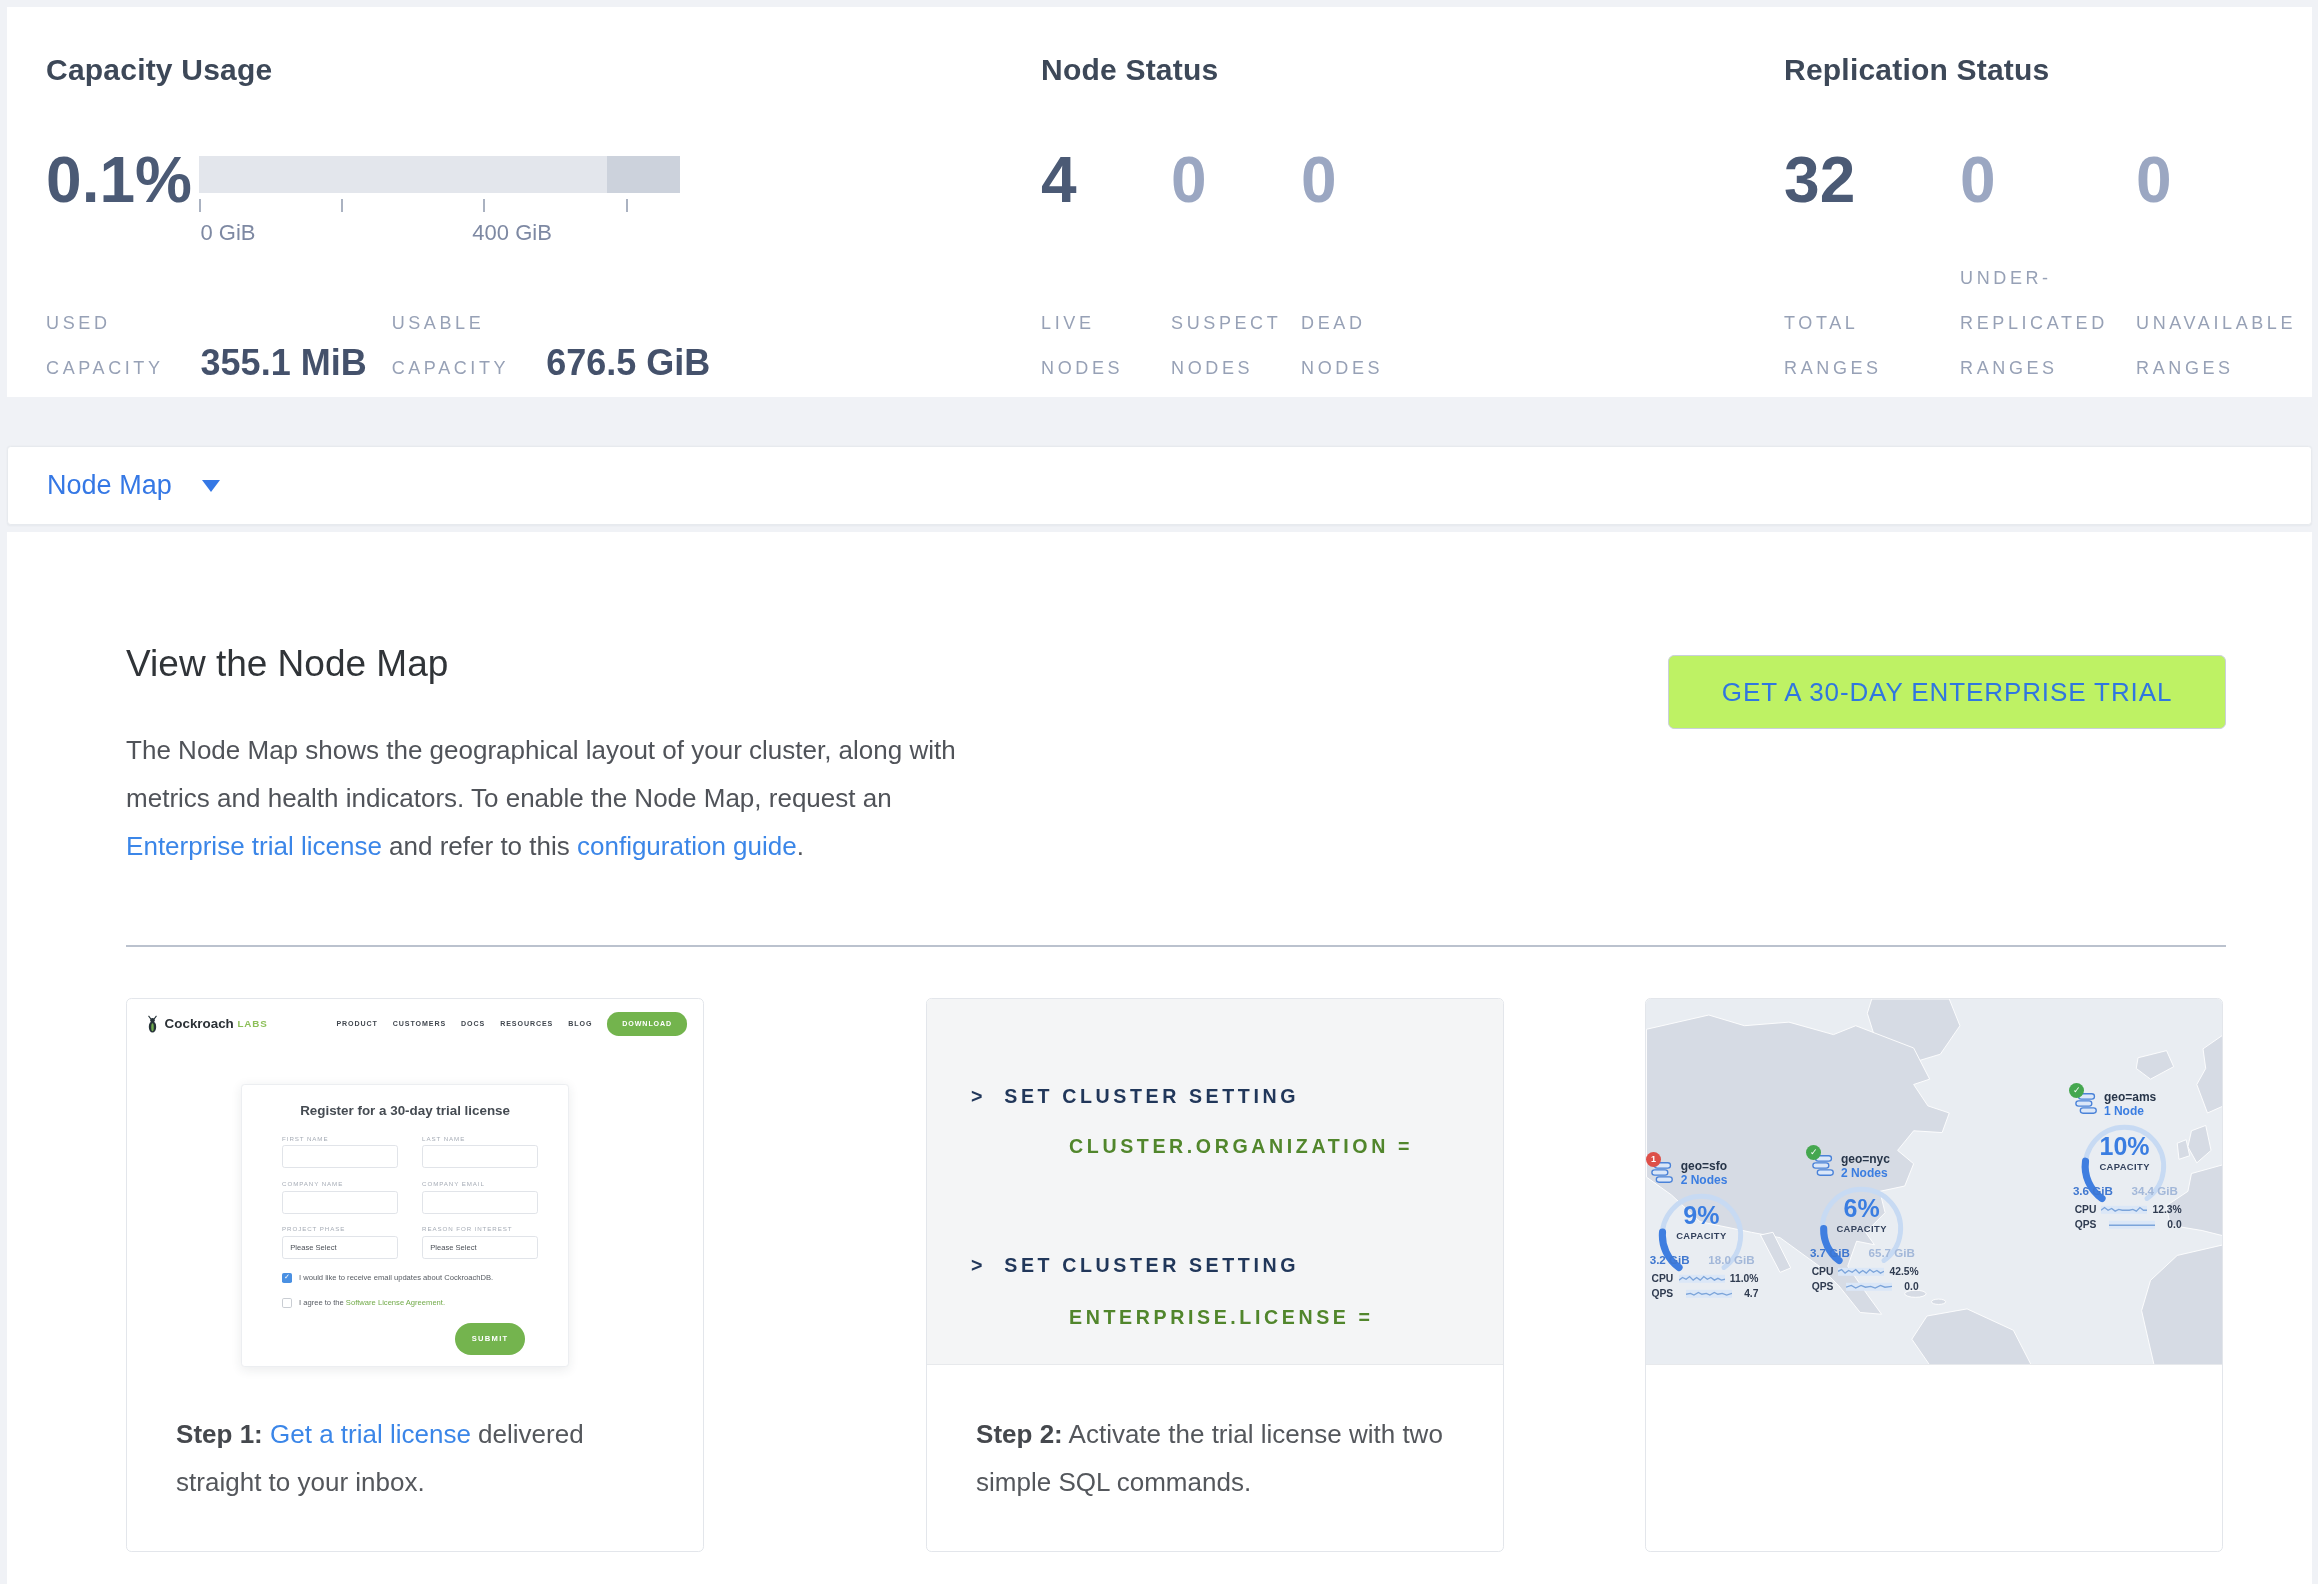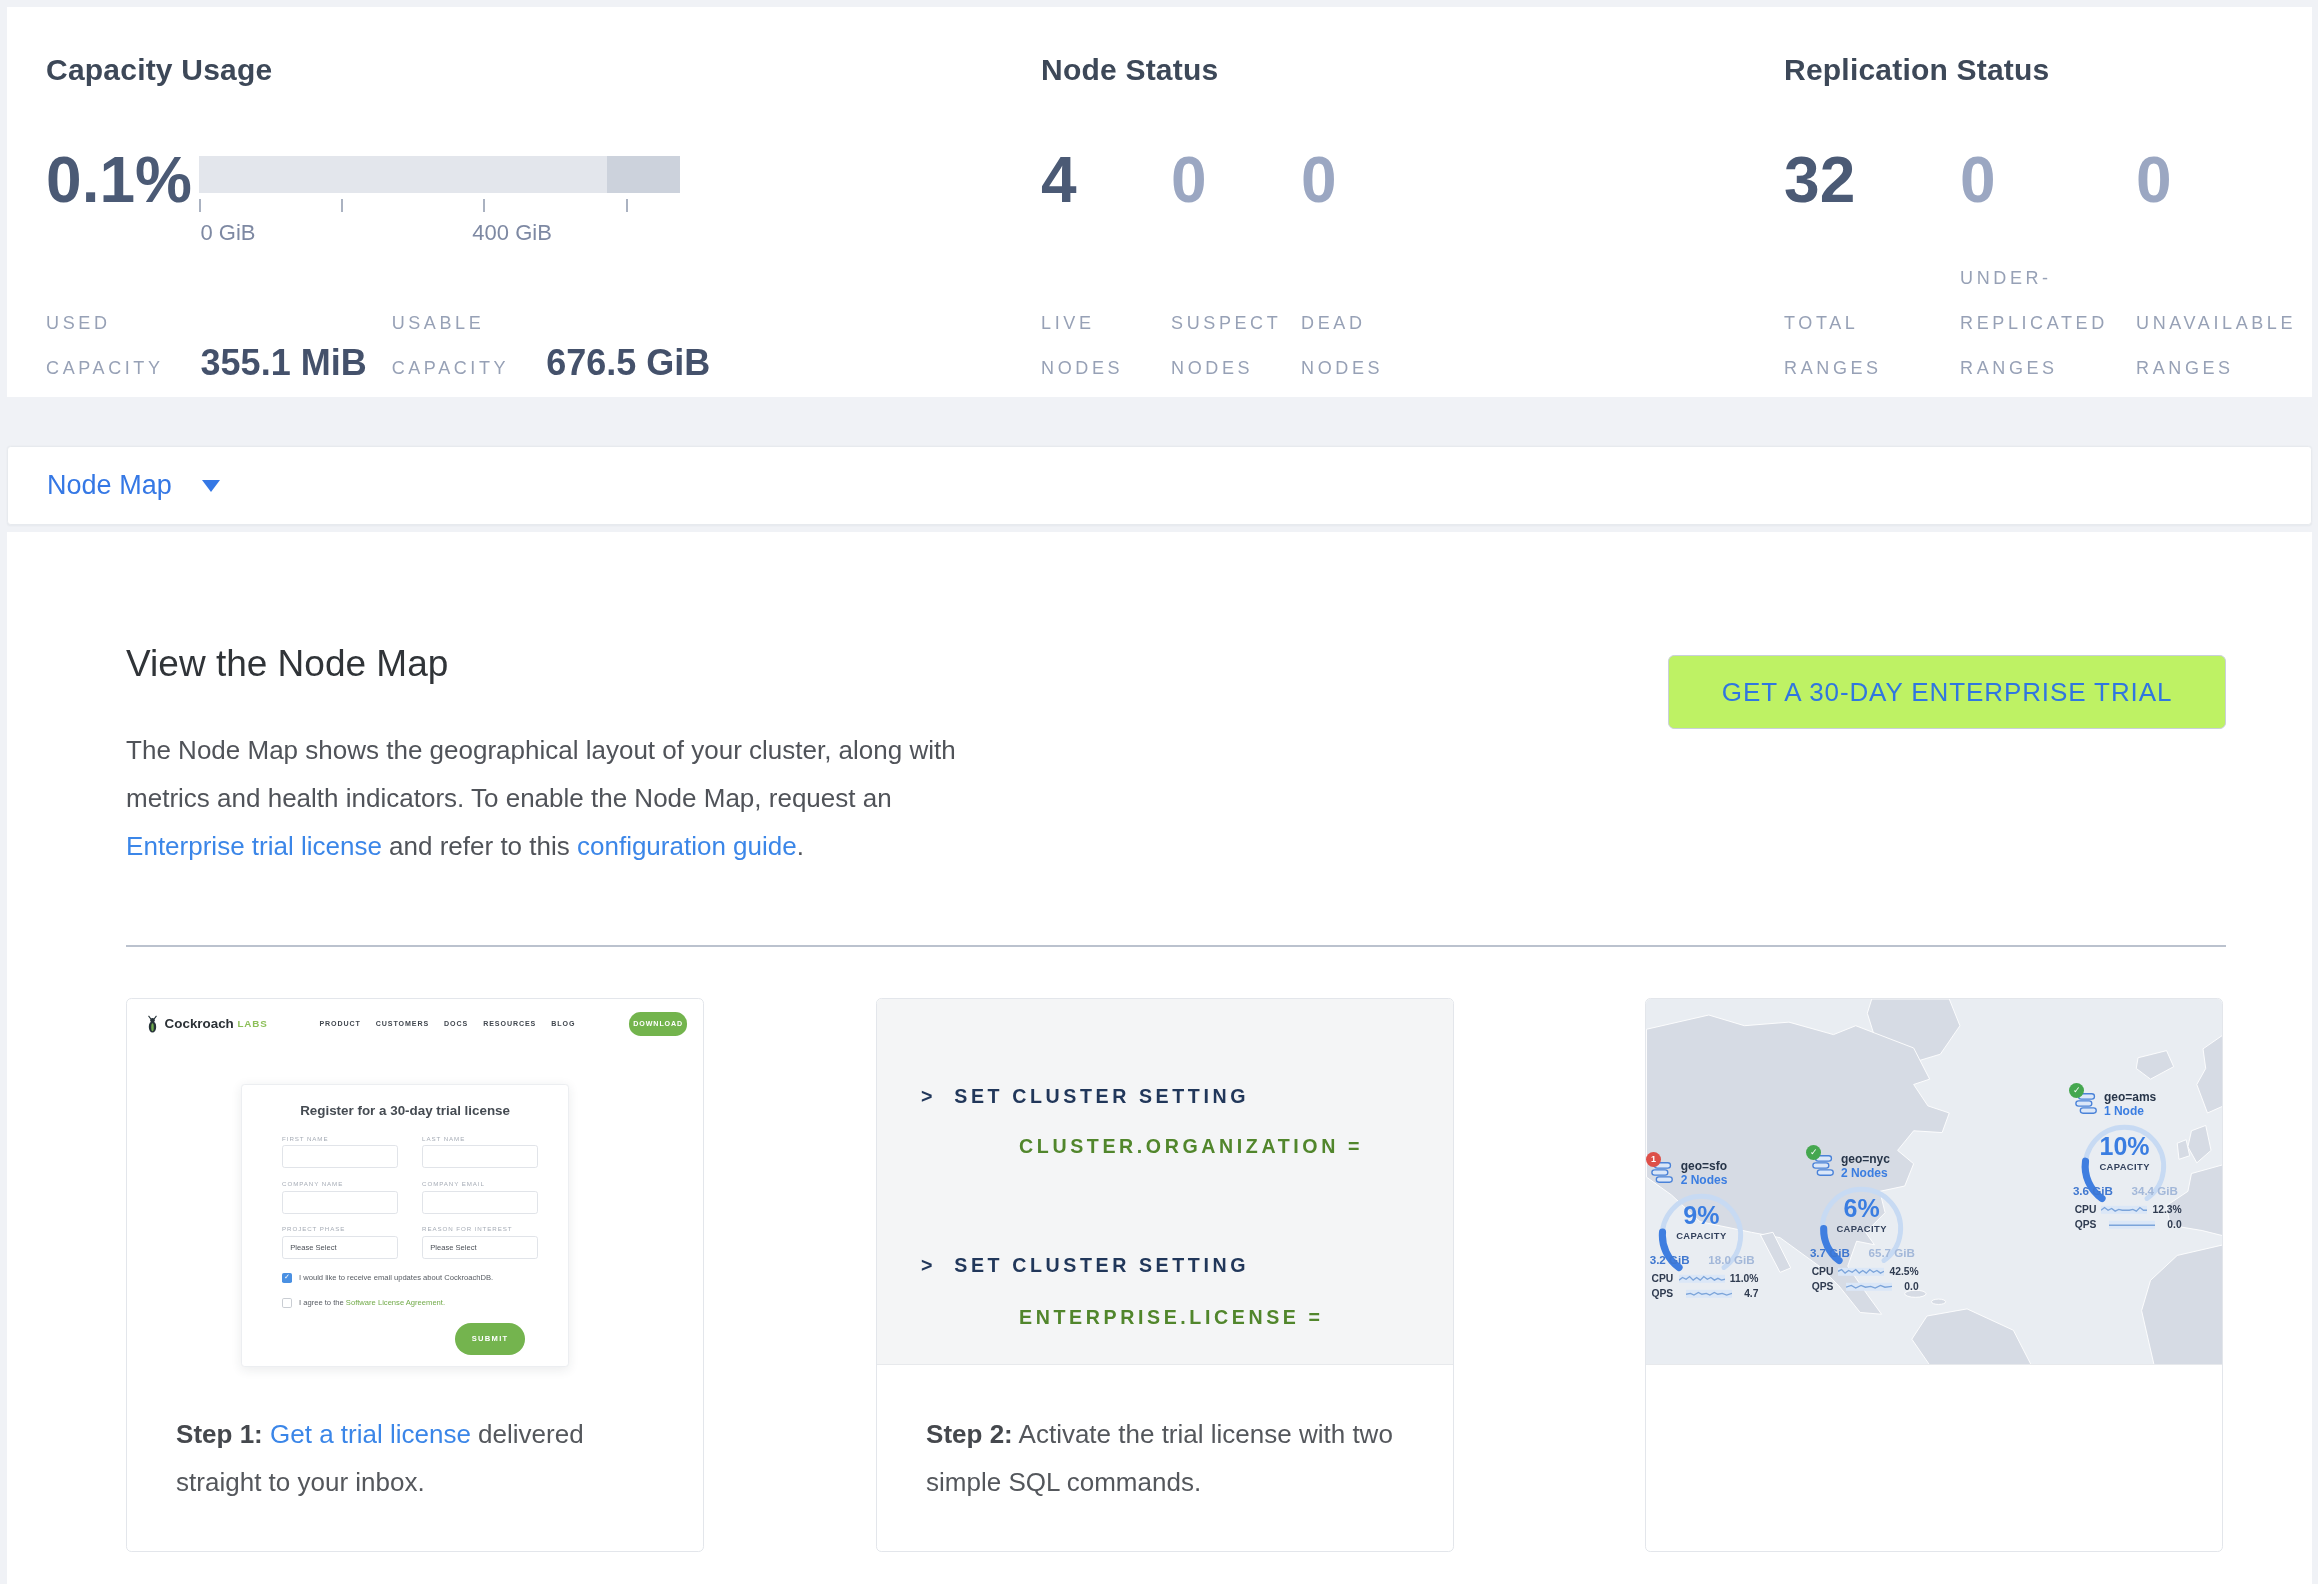--- a/index.html
+++ b/index.html
@@ -52,34 +52,34 @@
   .desc { position:absolute; left:119px; top:194px; width:874px; font-size:26px; line-height:48px; color:#505359; }
   a.lnk, .lnk { color:#3b86e8; text-decoration:none; cursor:pointer; }
   .trial-btn {
     position:absolute; left:1661px; top:123px; width:558px; height:74px;
     background:#bef264; border:1.8px solid #c9d0da; border-radius:6.2px;
     font-family:inherit; font-size:26px; letter-spacing:0.9px; color:#3076e0; font-weight:500; cursor:pointer;
   }
   .sep { position:absolute; left:119px; top:413px; width:2100px; height:1.8px; background:#bbc2ce; }
   
   .card { position:absolute; top:466px; width:578px; height:554px; background:#fff; border:0.9px solid #e3e6eb; border-radius:5.3px; overflow:hidden; }
-  .card1 { left:119px; } .card2 { left:869px; } .card3 { left:1638px; }
+  .card1 { left:119px; } .card2 { left:919px; } .card3 { left:1638px; }
   .card-img { position:absolute; left:0; right:0; top:0; height:366px; }
   .card2 .card-img { background:#f4f5f6; border-bottom:0.9px solid #e7e9ec; }
   .card3 .card-img { background:#e9edf2; border-bottom:0.9px solid #e7e9ec; overflow:hidden; }
   .caption { position:absolute; left:0; right:0; top:366px; bottom:0; padding:45px 46px 0 49px; font-size:26px; line-height:48px; color:#54575c; }
   .caption b { color:#45484d; }
   
   .site-head { position:absolute; left:18px; right:16px; top:12.5px; display:flex; align-items:center; }
   .brand { display:flex; align-items:center; }
   .brand-name { font-size:13.4px; font-weight:700; color:#2b3136; margin-left:4.5px; }
   .brand-suffix { font-size:9.8px; font-weight:700; color:#8cbf57; margin-left:3.6px; letter-spacing:0.9px; }
   .site-nav { margin-left:auto; display:flex; align-items:center; gap:15px; }
   .nav-item { font-size:7.1px; font-weight:700; color:#41474f; letter-spacing:0.9px; }
-  .dl-btn { background:#73b44d; border-radius:11.6px; color:#fff; font-size:7.1px; font-weight:700; letter-spacing:0.9px; padding:8px 4px;margin-left:39px; }
+  .dl-btn { background:#73b44d; border-radius:11.6px; color:#fff; font-size:7.1px; font-weight:700; letter-spacing:0.9px; padding:8px 15px; }
   .mini-form {
     position:absolute; left:114px; top:85px; width:328px; height:283px; background:#fff;
     border:0.9px solid #eceef1; border-radius:3.6px; box-shadow:0 2.7px 10.7px rgba(30,40,60,.09);
     padding:18px 40px 0 40px;
   }
   .mf-title { text-align:center; font-size:13.4px; font-weight:600; color:#454b52; margin-bottom:5.3px; }
   .mf-grid { display:grid; grid-template-columns:116px 116px; column-gap:24px; }
   .mf-label { font-size:6.2px; color:#a6acb6; letter-spacing:0.9px; margin-top:11.6px; }
   .mf-input { height:23px; border:0.9px solid #e1e4e9; border-radius:2.7px; margin-top:3.6px; }
   .mf-select { height:23px; border:0.9px solid #e1e4e9; border-radius:2.7px; margin-top:3.6px; font-size:7.6px; color:#4c5158; line-height:22px; padding-left:7.1px; }

